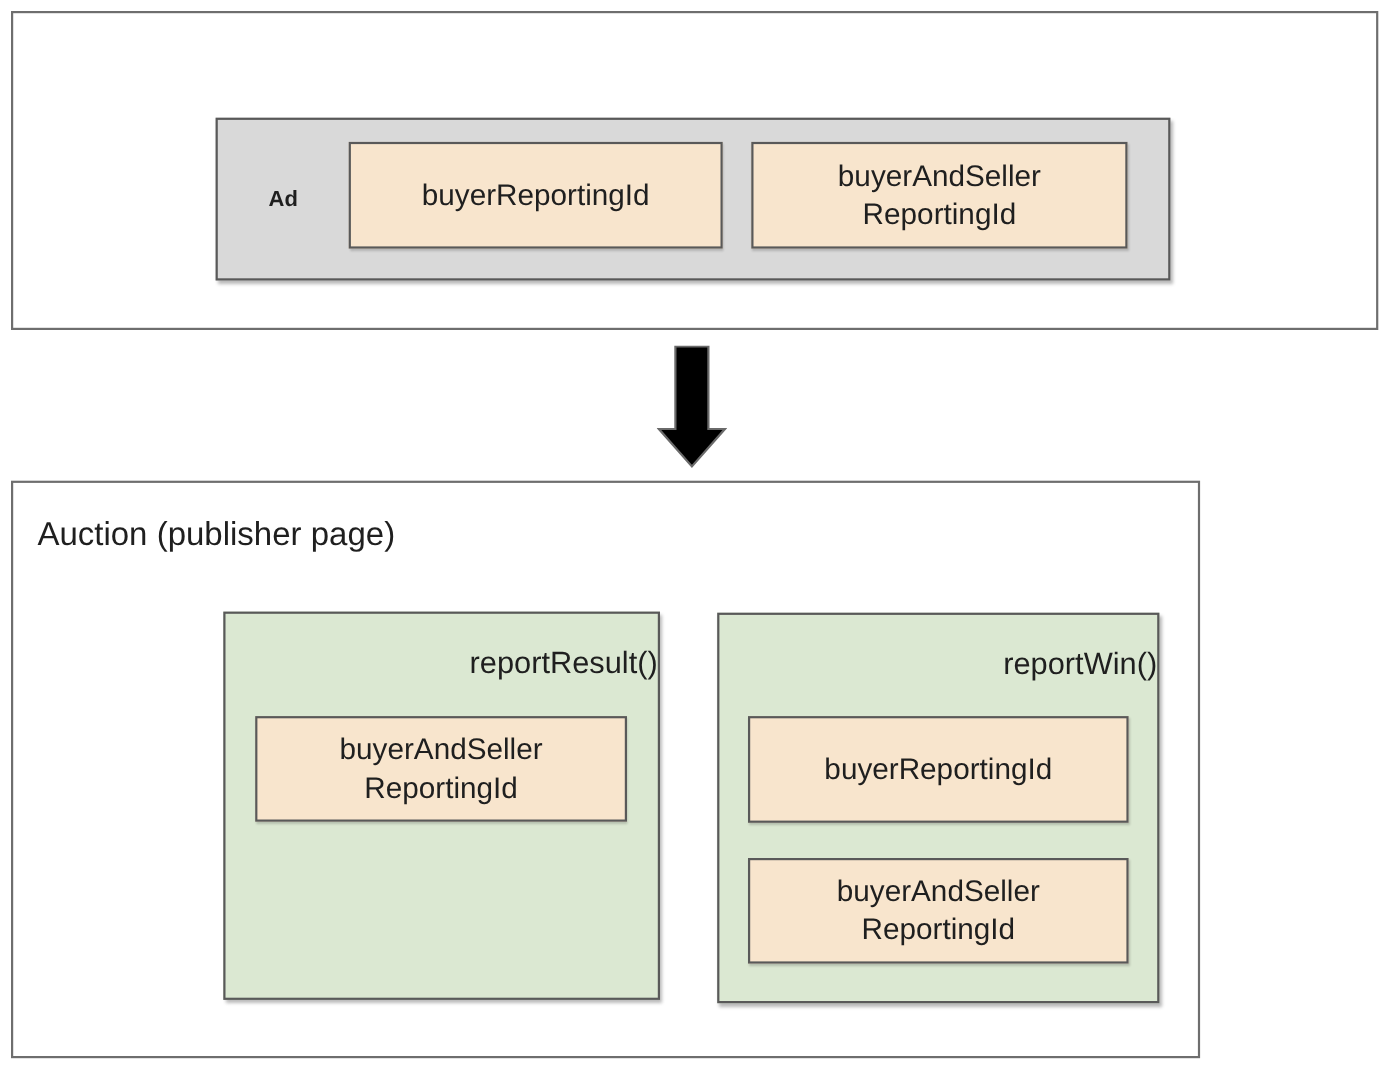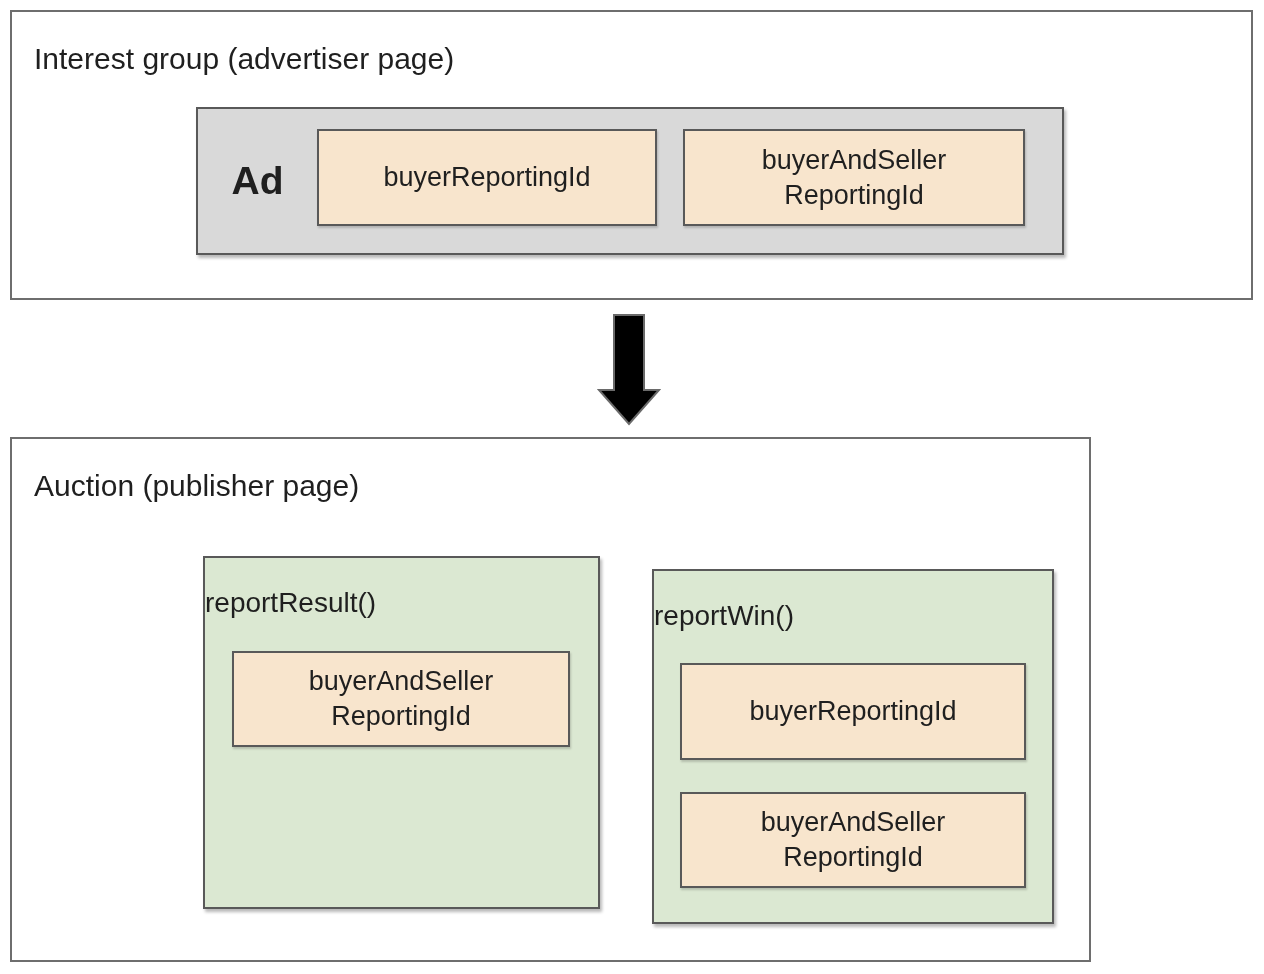--- a/index.html
+++ b/index.html
@@ -36,21 +36,21 @@
   .ad-box{
     position:absolute;left:184px;top:95px;width:868px;height:148px;
     background:var(--ad-fill);
     border:2px solid var(--box-border);
     box-sizing:border-box;
     box-shadow:2px 3px 3px rgba(0,0,0,0.28);
   }
   .ad-label{
     position:absolute;left:0;top:0;width:119px;height:100%;
     display:flex;align-items:center;justify-content:center;
-    font-size:39px;font-weight:700;
+    font-size:20px;font-weight:700;
   }
   .chip{
     position:absolute;
     background:var(--chip-fill);
     border:2px solid var(--box-border);
     box-sizing:border-box;
     display:flex;align-items:center;justify-content:center;
     text-align:center;
     font-size:27px;line-height:35px;
     box-shadow:1px 2px 2px rgba(0,0,0,0.18);
@@ -60,37 +60,36 @@
   .chip-a2{left:485px;top:20px;width:342px;height:97px;}
   .arrow-wrap{position:absolute;left:597px;top:314px;width:64px;height:112px;}
   .function-box{
     position:absolute;
     background:var(--function-fill);
     border:2px solid var(--box-border);
     box-sizing:border-box;
     box-shadow:2px 3px 3px rgba(0,0,0,0.28);
   }
   .fn-result{left:191px;top:117px;width:397px;height:353px;}
-  .fn-win{left:640px;top:130px;width:402px;height:355px;padding-left:36px;}
+  .fn-win{left:640px;top:118px;width:402px;height:355px;padding-left:36px;}
   .function-label{
     position:absolute;left:0;top:27px;width:100%;
-    text-align:left;
+    text-align:right;
     font-size:28px;line-height:36px;
   }
   .chip-b1{left:27px;top:93px;width:338px;height:96px;}
   .chip-c1{left:26px;top:92px;width:346px;height:97px;}
   .chip-c2{left:26px;top:221px;width:346px;height:96px;}
 </style>
 </head>
 <body>
 
 <div class="canvas">
 
   <section class="panel panel-top">
-    <div class="panel-title">Interest group (advertiser page)</div>
 
     <div class="ad-box">
       <div class="ad-label">Ad</div>
 
       <div class="chip chip-a1">
         <span>buyerReportingId</span>
       </div>
 
       <div class="chip chip-a2">
         <span>buyerAndSeller

